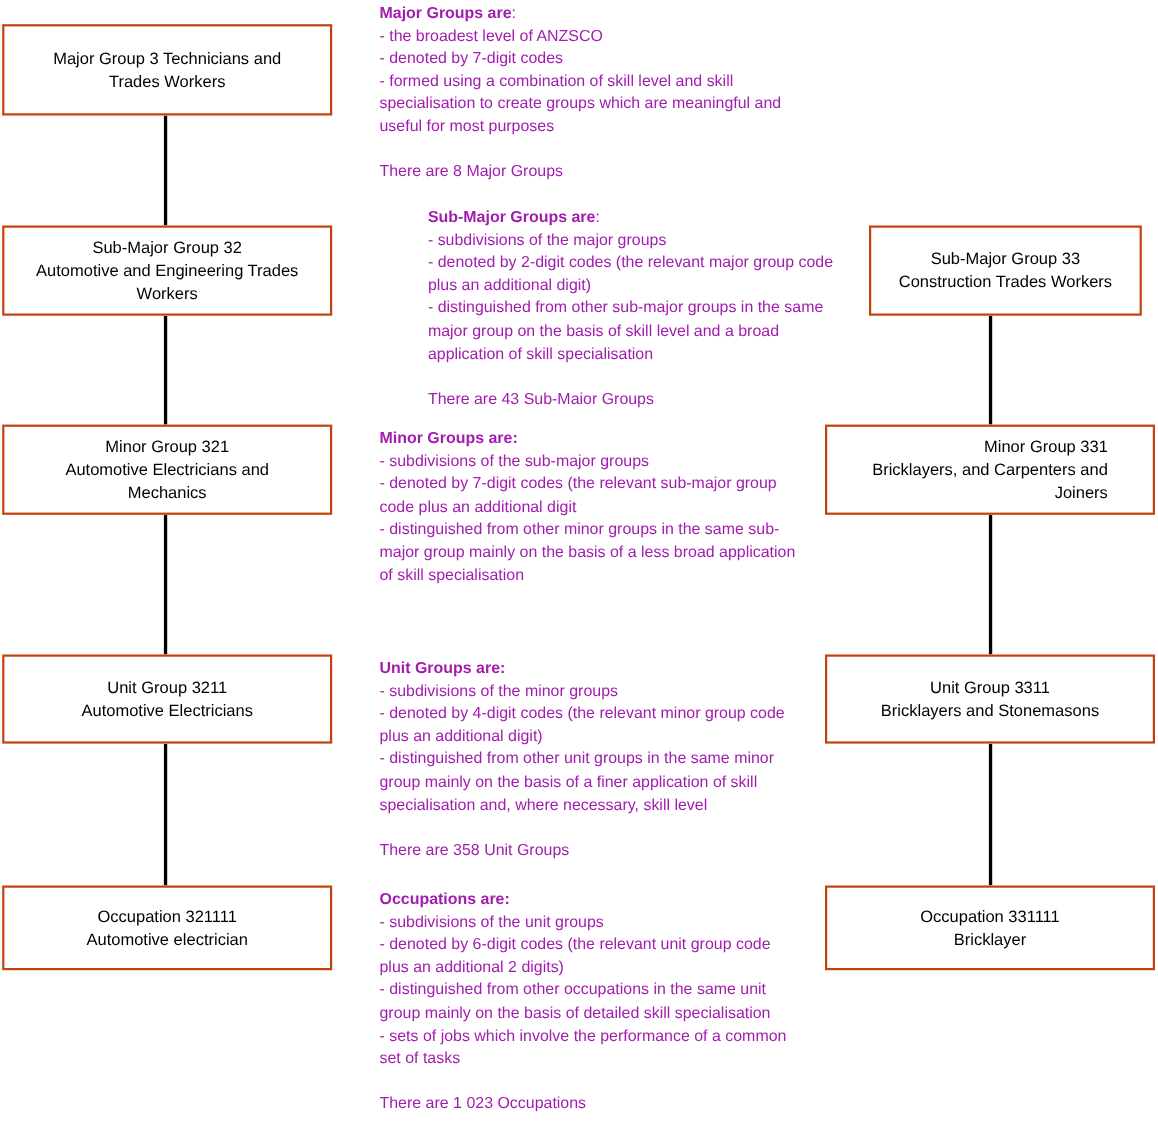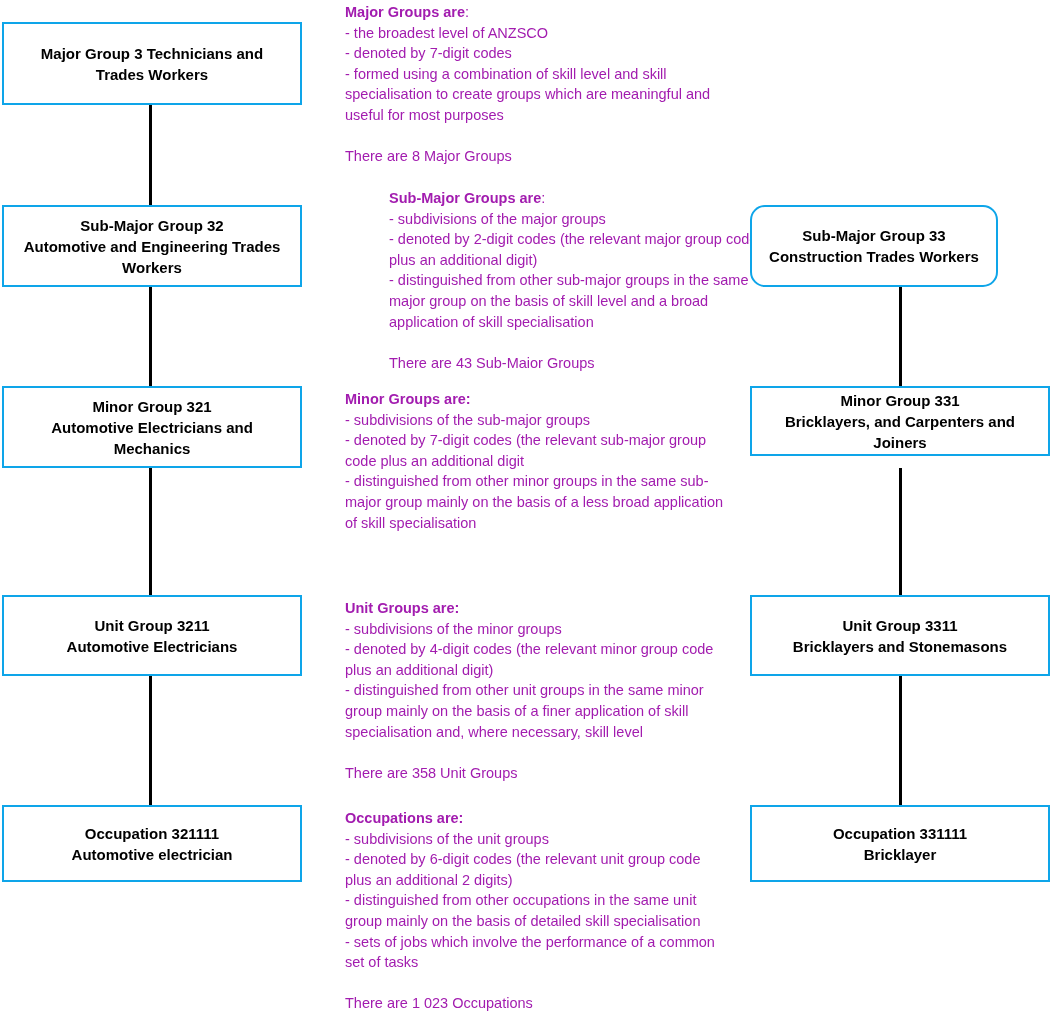--- a/index.html
+++ b/index.html
@@ -16,27 +16,27 @@
     width: 1053px;
     height: 1030px;
     background: #ffffff;
     overflow: hidden;
   }
 
   
   .node {
     position: absolute;
     box-sizing: border-box;
-    border: 2px solid #0ea5e9;
+    border: 2px solid #c2410c;
     background: #ffffff;
     display: flex;
     align-items: center;
     justify-content: center;
     text-align: center;
-    font-weight: bold;
+    font-weight: normal;
     font-size: 15px;
     line-height: 21px;
     z-index: 2;
   }
   .node .node-text {
     display: block;
     white-space: pre-line;
     padding: 0 6px;
   }
 
@@ -104,26 +104,26 @@
   <div class="node" style="left:2px; top:595px; width:300px; height:81px;">
     <span class="node-text">Unit Group 3211
 Automotive Electricians</span>
   </div>
 
   <div class="node" style="left:2px; top:805px; width:300px; height:77px;">
     <span class="node-text">Occupation 321111
 Automotive electrician</span>
   </div>
 
-  <div class="node" style="left:750px; top:205px; width:248px; height:82px;border-radius:15px;">
+  <div class="node" style="left:790px; top:205px; width:248px; height:82px;">
     <span class="node-text">Sub-Major Group 33
 Construction Trades Workers</span>
   </div>
 
-  <div class="node" style="left:750px; top:386px; width:300px; height:70px;">
+  <div class="node" style="left:750px; top:386px; width:300px; height:82px;text-align:right;">
     <span class="node-text">Minor Group 331
 Bricklayers, and Carpenters and
 Joiners</span>
   </div>
 
   <div class="node" style="left:750px; top:595px; width:300px; height:81px;">
     <span class="node-text">Unit Group 3311
 Bricklayers and Stonemasons</span>
   </div>
 

